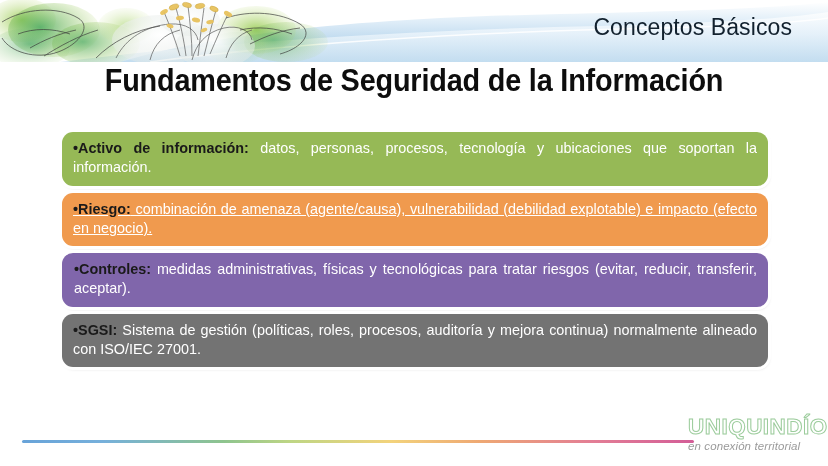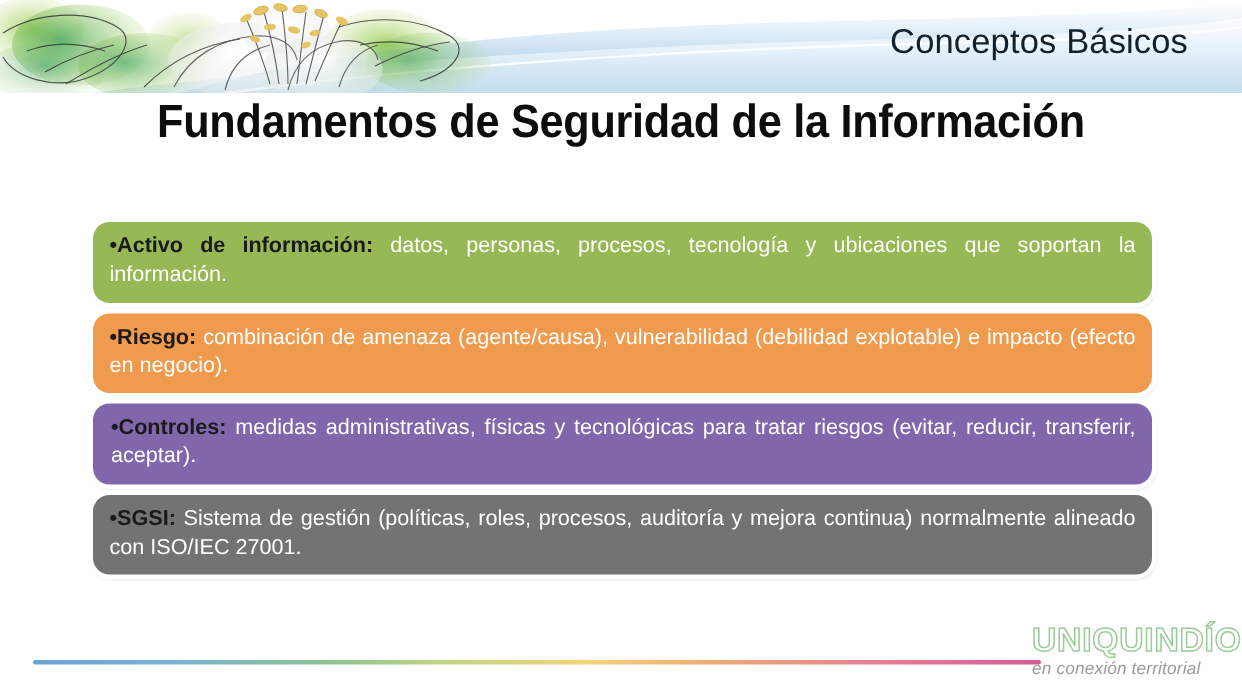--- a/index.html
+++ b/index.html
@@ -69,21 +69,21 @@
     transform: scaleX(0.93);
     transform-origin: center top;
     white-space: nowrap;
     letter-spacing: -0.2px;
   }
 
   
   #bullet-stack {
     position: absolute;
     left: 62px;
-    top: 148px;
+    top: 132px;
     width: 706px;
   }
   .bullet-box {
     position: relative;
     box-sizing: border-box;
     width: 706px;
     border-radius: 11px;
     padding: 7px 11px 8px 11px;
     margin-bottom: 7px;
     color: #ffffff;
@@ -101,21 +101,21 @@
   }
   .bullet-box .bullet-term {
     font-weight: bold;
     color: #1a1a1a;
   }
   .bullet-box .bullet-body {
     color: #ffffff;
   }
   
   .box-green  { background: #96b956; }
-  .box-orange { background: #f09a4e; }
+  .box-orange { background: #f09a4e; text-decoration: underline; }
   .box-purple { background: #8066ab; }
   .box-teal   { background: #4bacc6; }
 
   
   #footer-rule {
     position: absolute;
     left: 22px;
     top: 440px;
     width: 672px;
     height: 3px;

